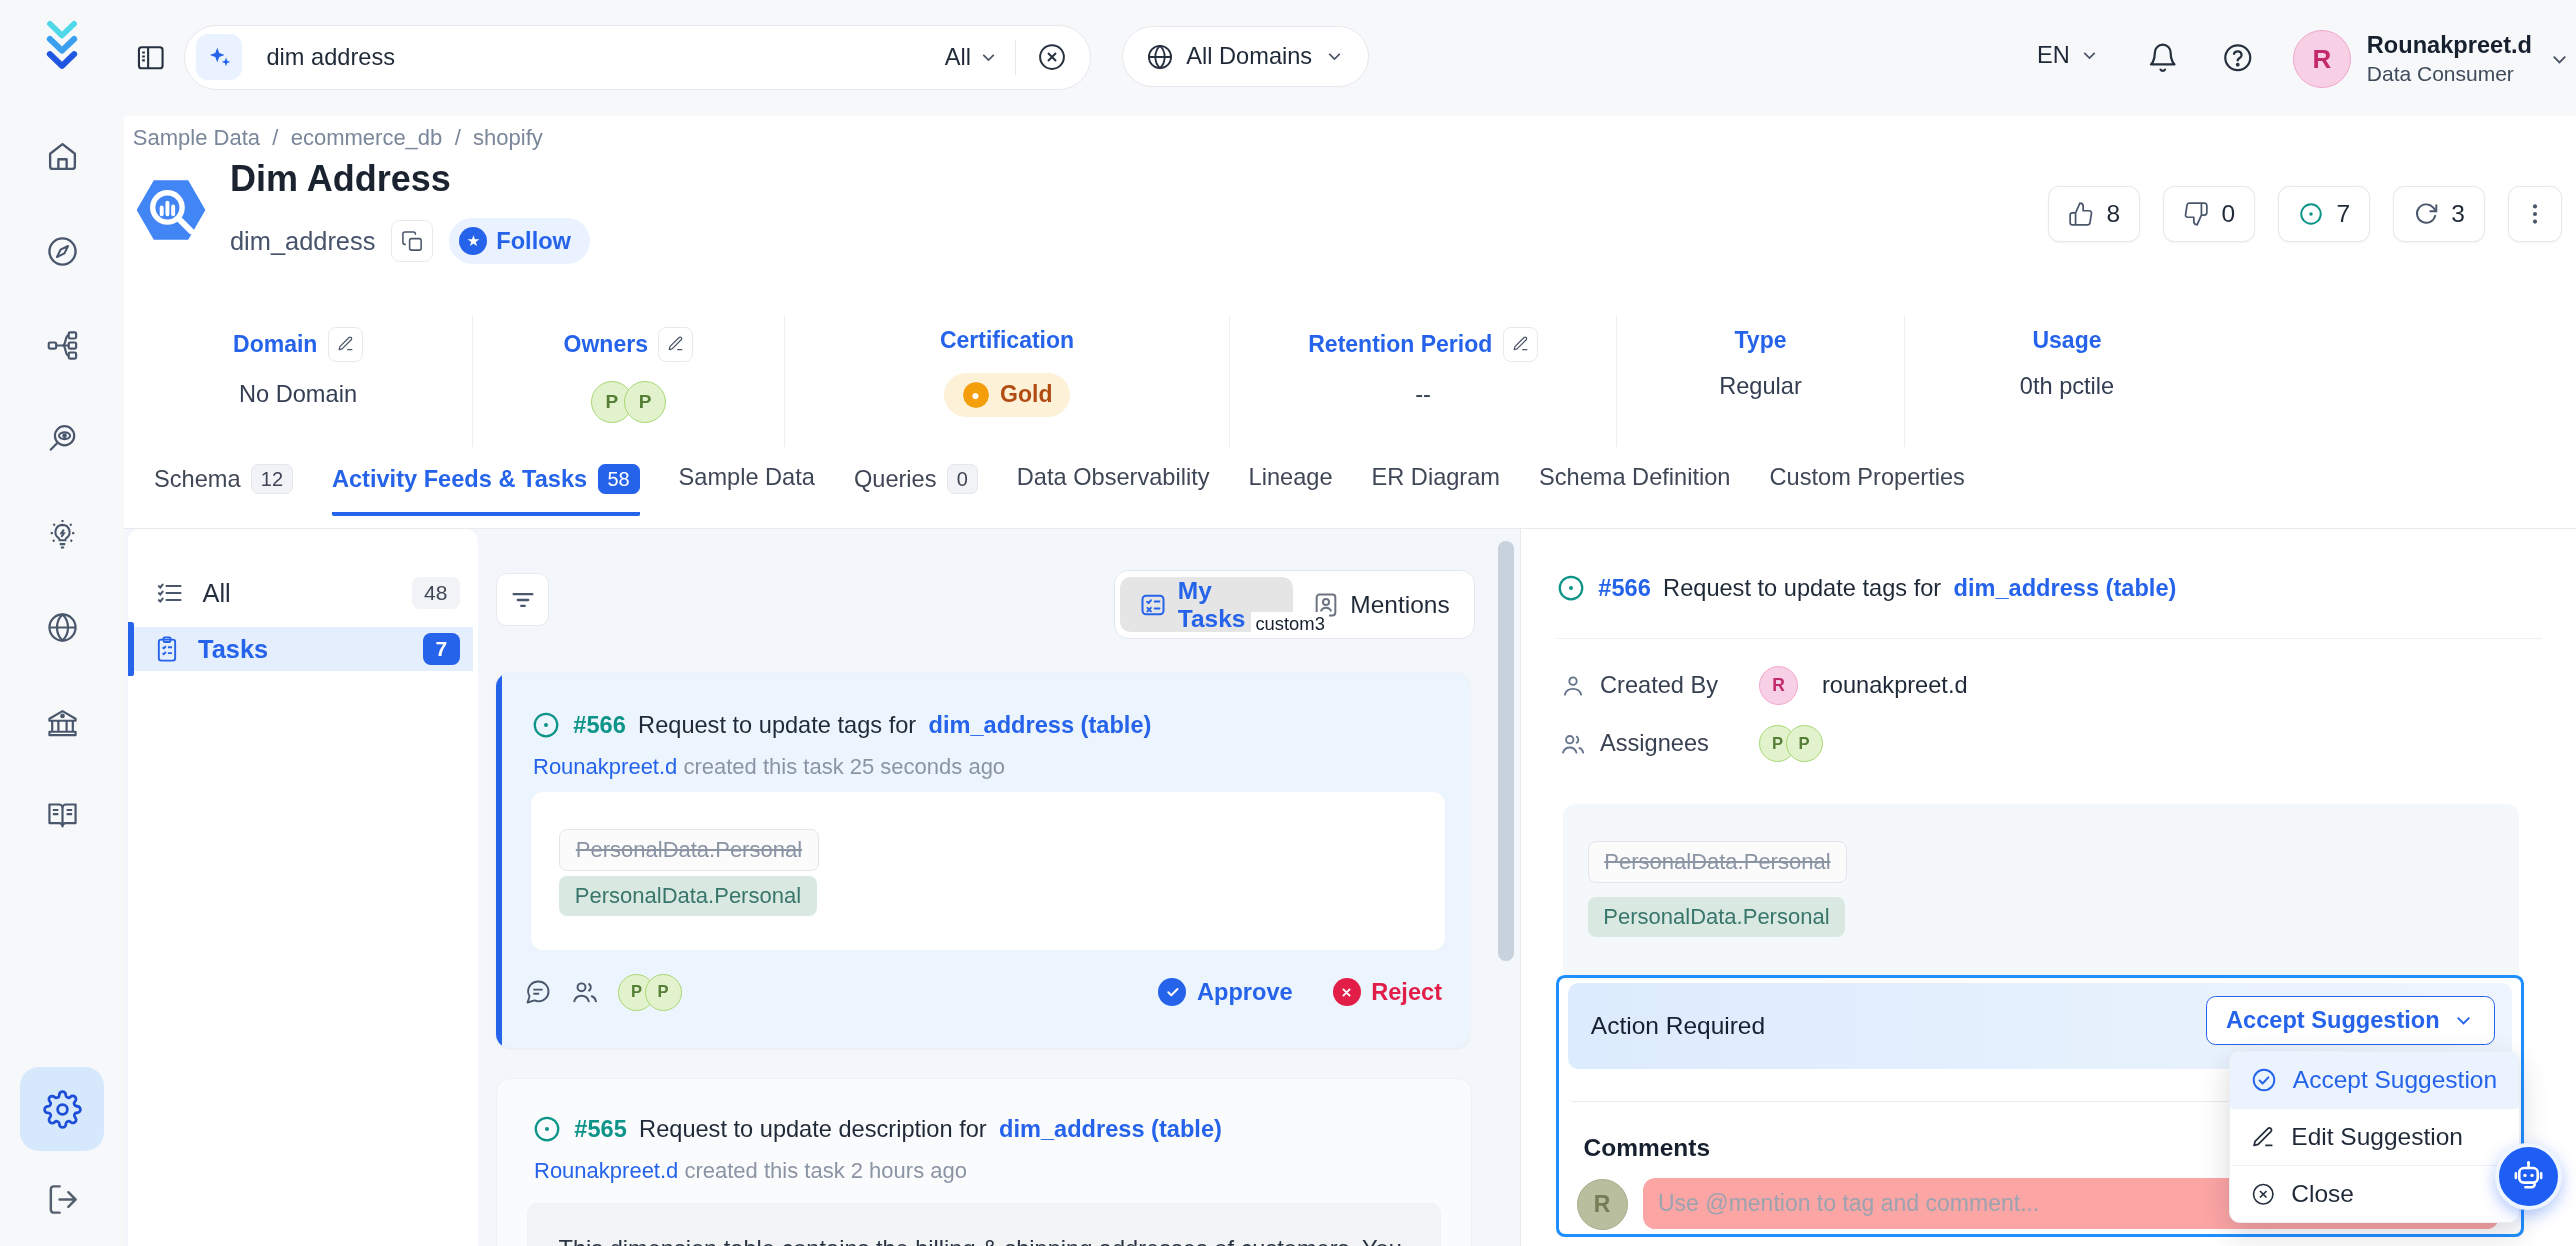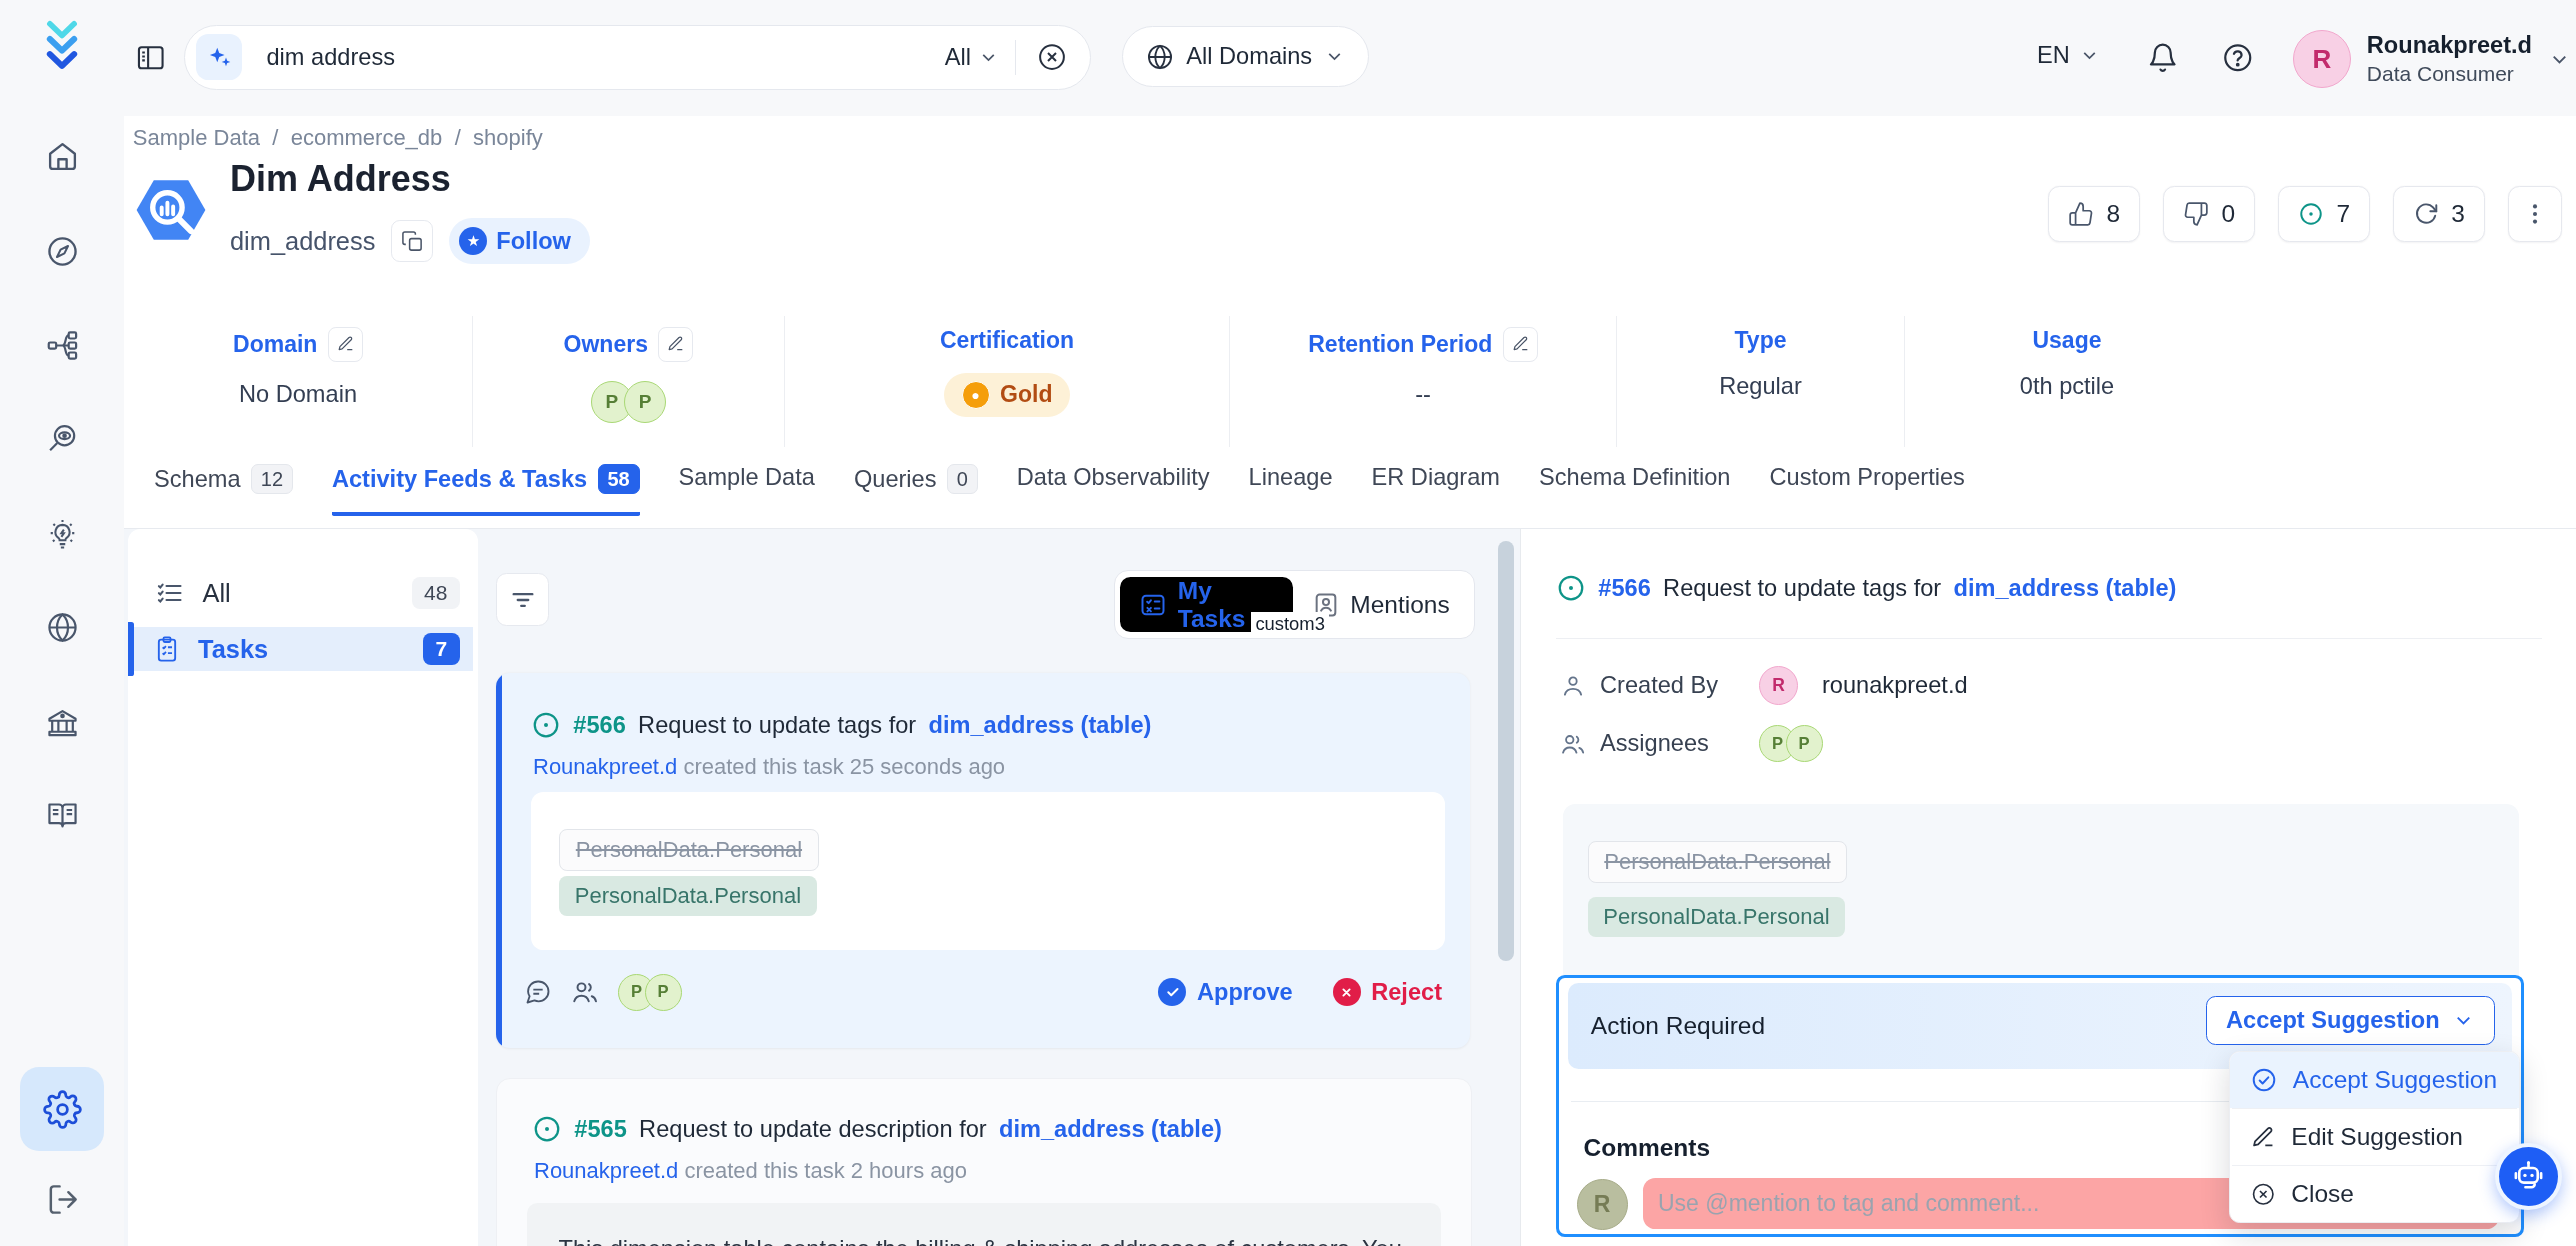--- a/index.html
+++ b/index.html
@@ -64,38 +64,38 @@
   .gold-pill{display:flex;align-items:center;gap:10.5px;background:#fdf1d7;border-radius:23px;height:44px;
        padding:0 17.5px;font-size:23px;font-weight:600;color:#b24c13}
   .gold-disc{width:26px;height:26px;border-radius:50%;background:#f59e0b;border:1.8px solid #fff;
        display:flex;align-items:center;justify-content:center;color:#fff;font-size:14px}
   
   #tabs{left:30px;right:0;top:348px;height:65px;display:flex;gap:39px;align-items:flex-start}
   #tabs-border{left:0;right:0;top:412px;height:0.9px;background:#e7eaef}
   .tab{display:flex;align-items:center;gap:10.5px;font-size:23.6px;color:#3f4756;cursor:pointer;padding-bottom:17.5px}
   .tab .cnt{font-size:20px;color:#3f4756;background:#f2f3f6;border:0.9px solid #e4e7ec;border-radius:7px;padding:2.6px 8.8px}
   .tab.active{color:#2563eb;font-weight:600;border-bottom:4.4px solid #2563eb;border-radius:0 0 1.8px 1.8px}
-  .tab.active .cnt{background:#2563eb;border-color:#2563eb;color:#fff;font-weight:700}
+  .tab.active .cnt{background:#2563eb;border-color:#2563eb;color:#fff;font-weight:400}
   
   #content{left:124px;top:529px;width:2452px;height:718px;background:#f3f6fa;overflow:hidden}
   #listpanel{left:3.5px;top:0;width:896px;height:718px;background:#fff;border-radius:12.3px 12.3px 0 0}
   #nav-all{left:7px;top:37px;width:341px;height:54px;display:flex;align-items:center;cursor:pointer}
   #nav-all .lbl{font-size:25.4px;color:#27303f;margin-left:19px}
   .cnt-gray{margin-left:auto;margin-right:12.3px;background:#f1f3f6;border-radius:7.9px;padding:4.4px 12.3px;font-size:21px;color:#3f4756}
   #nav-tasks{left:3.5px;top:98px;width:345px;height:44px;background:#e4eefc;display:flex;align-items:center;cursor:pointer}
   #nav-tasks .bar{width:6.1px;height:54px;background:#2563eb;border-radius:0 2.6px 2.6px 0}
   #nav-tasks .lbl{font-size:25.4px;font-weight:bold;color:#2563eb;margin-left:17.5px}
   .cnt-blue{margin-left:auto;margin-right:12.3px;background:#2563eb;border-radius:7.9px;padding:4.4px 13px;
        font-size:21px;font-weight:bold;color:#fff}
   #filter-btn{left:372px;top:44px;width:51px;height:51px;background:#fff;border:0.9px solid #e6e9ef;border-radius:10.5px;
        display:flex;align-items:center;justify-content:center;cursor:pointer}
   #toggle{left:990px;top:41px;width:361px;height:69px;background:#fff;border:0.9px solid #e4e7ee;border-radius:14px;
        display:flex;align-items:center;padding:0 5.3px;box-sizing:border-box}
   .seg{display:flex;align-items:center;gap:10.5px;font-size:24.5px;cursor:pointer;height:55px;padding:0 19px;border-radius:10.5px}
-  .seg.active{background:#000000;color:#2563eb;font-weight:600}
+  .seg.active{background:#e5e5e5;color:#2563eb;font-weight:600}
   .seg.idle{color:#1f2937}
   #custom3{left:1127px;top:83px;background:#fff;font-size:18.4px;color:#16202e;padding:0.9px 4.4px;z-index:5}
   
   #card1{left:372px;top:144px;width:974px;height:375px;background:#ecf4fe;border-radius:14px;
        box-shadow:0 0.9px 2.6px rgba(16,24,40,.06);overflow:hidden}
   #card1 .leftbar{position:absolute;left:0;top:0;width:6.1px;height:375px;background:#2563eb}
   .t-head{position:absolute;display:flex;align-items:center;gap:12.3px;font-size:23.6px}
   .t-id{font-weight:600;color:#0d9488}
   .t-act{color:#1f2937}
   .t-target{color:#2563eb;font-weight:600;cursor:pointer}

